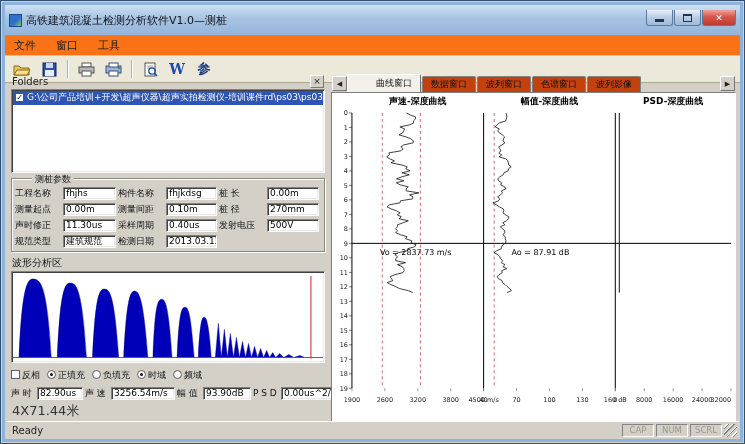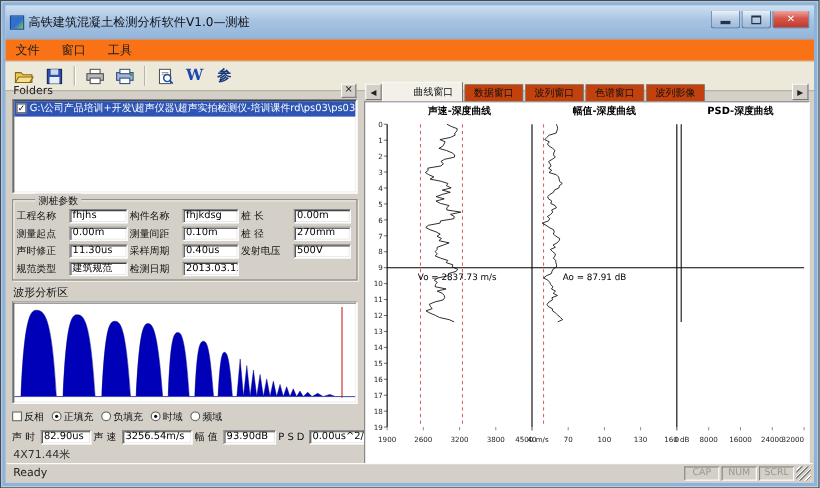--- a/index.html
+++ b/index.html
@@ -83,21 +83,21 @@
                  height:17px; margin-top:6px; white-space:nowrap; }
   .radio { width:9px; height:9px; border-radius:50%; border:1px solid #606060;
            background:#fff; display:inline-block; vertical-align:-1px; margin-right:2px;
            position:relative; }
   .radio.sel::after { content:""; position:absolute; inset:2px; border-radius:50%; background:#111; }
   .check { width:9px; height:9px; border:1px solid #606060; background:#fff;
            display:inline-block; vertical-align:-1px; margin-right:2px; }
 
   .values-row { display:grid; grid-template-columns:24px 46px 24px 64px 24px 48px 26px 56px;
                 column-gap:2px; align-items:center; font-size:9px; color:#111; margin-top:3px; }
-  .tiny-note { font-size:10px; color:#333; margin-top:2px; padding-left:1px; }
+  .tiny-note { font-size:13px; color:#333; margin-top:2px; padding-left:1px; }
 
   
   .tabbar { height:18px; display:flex; align-items:flex-end; gap:0;
             padding:0 1px; }
   .tab-arrow { width:15px; height:15px; border:1px solid; border-color:#fff #777 #777 #fff;
                background:#d4d0c8; font-size:7px; display:flex; align-items:center;
                justify-content:center; color:#222; margin-bottom:1px; }
   .tab { height:16px; padding:0 8px; font-size:9px; color:#111; display:flex;
          align-items:center; border:1px solid #808080; border-bottom:none;
          border-radius:2px 2px 0 0; background:#c2410c; margin-right:1px; }

